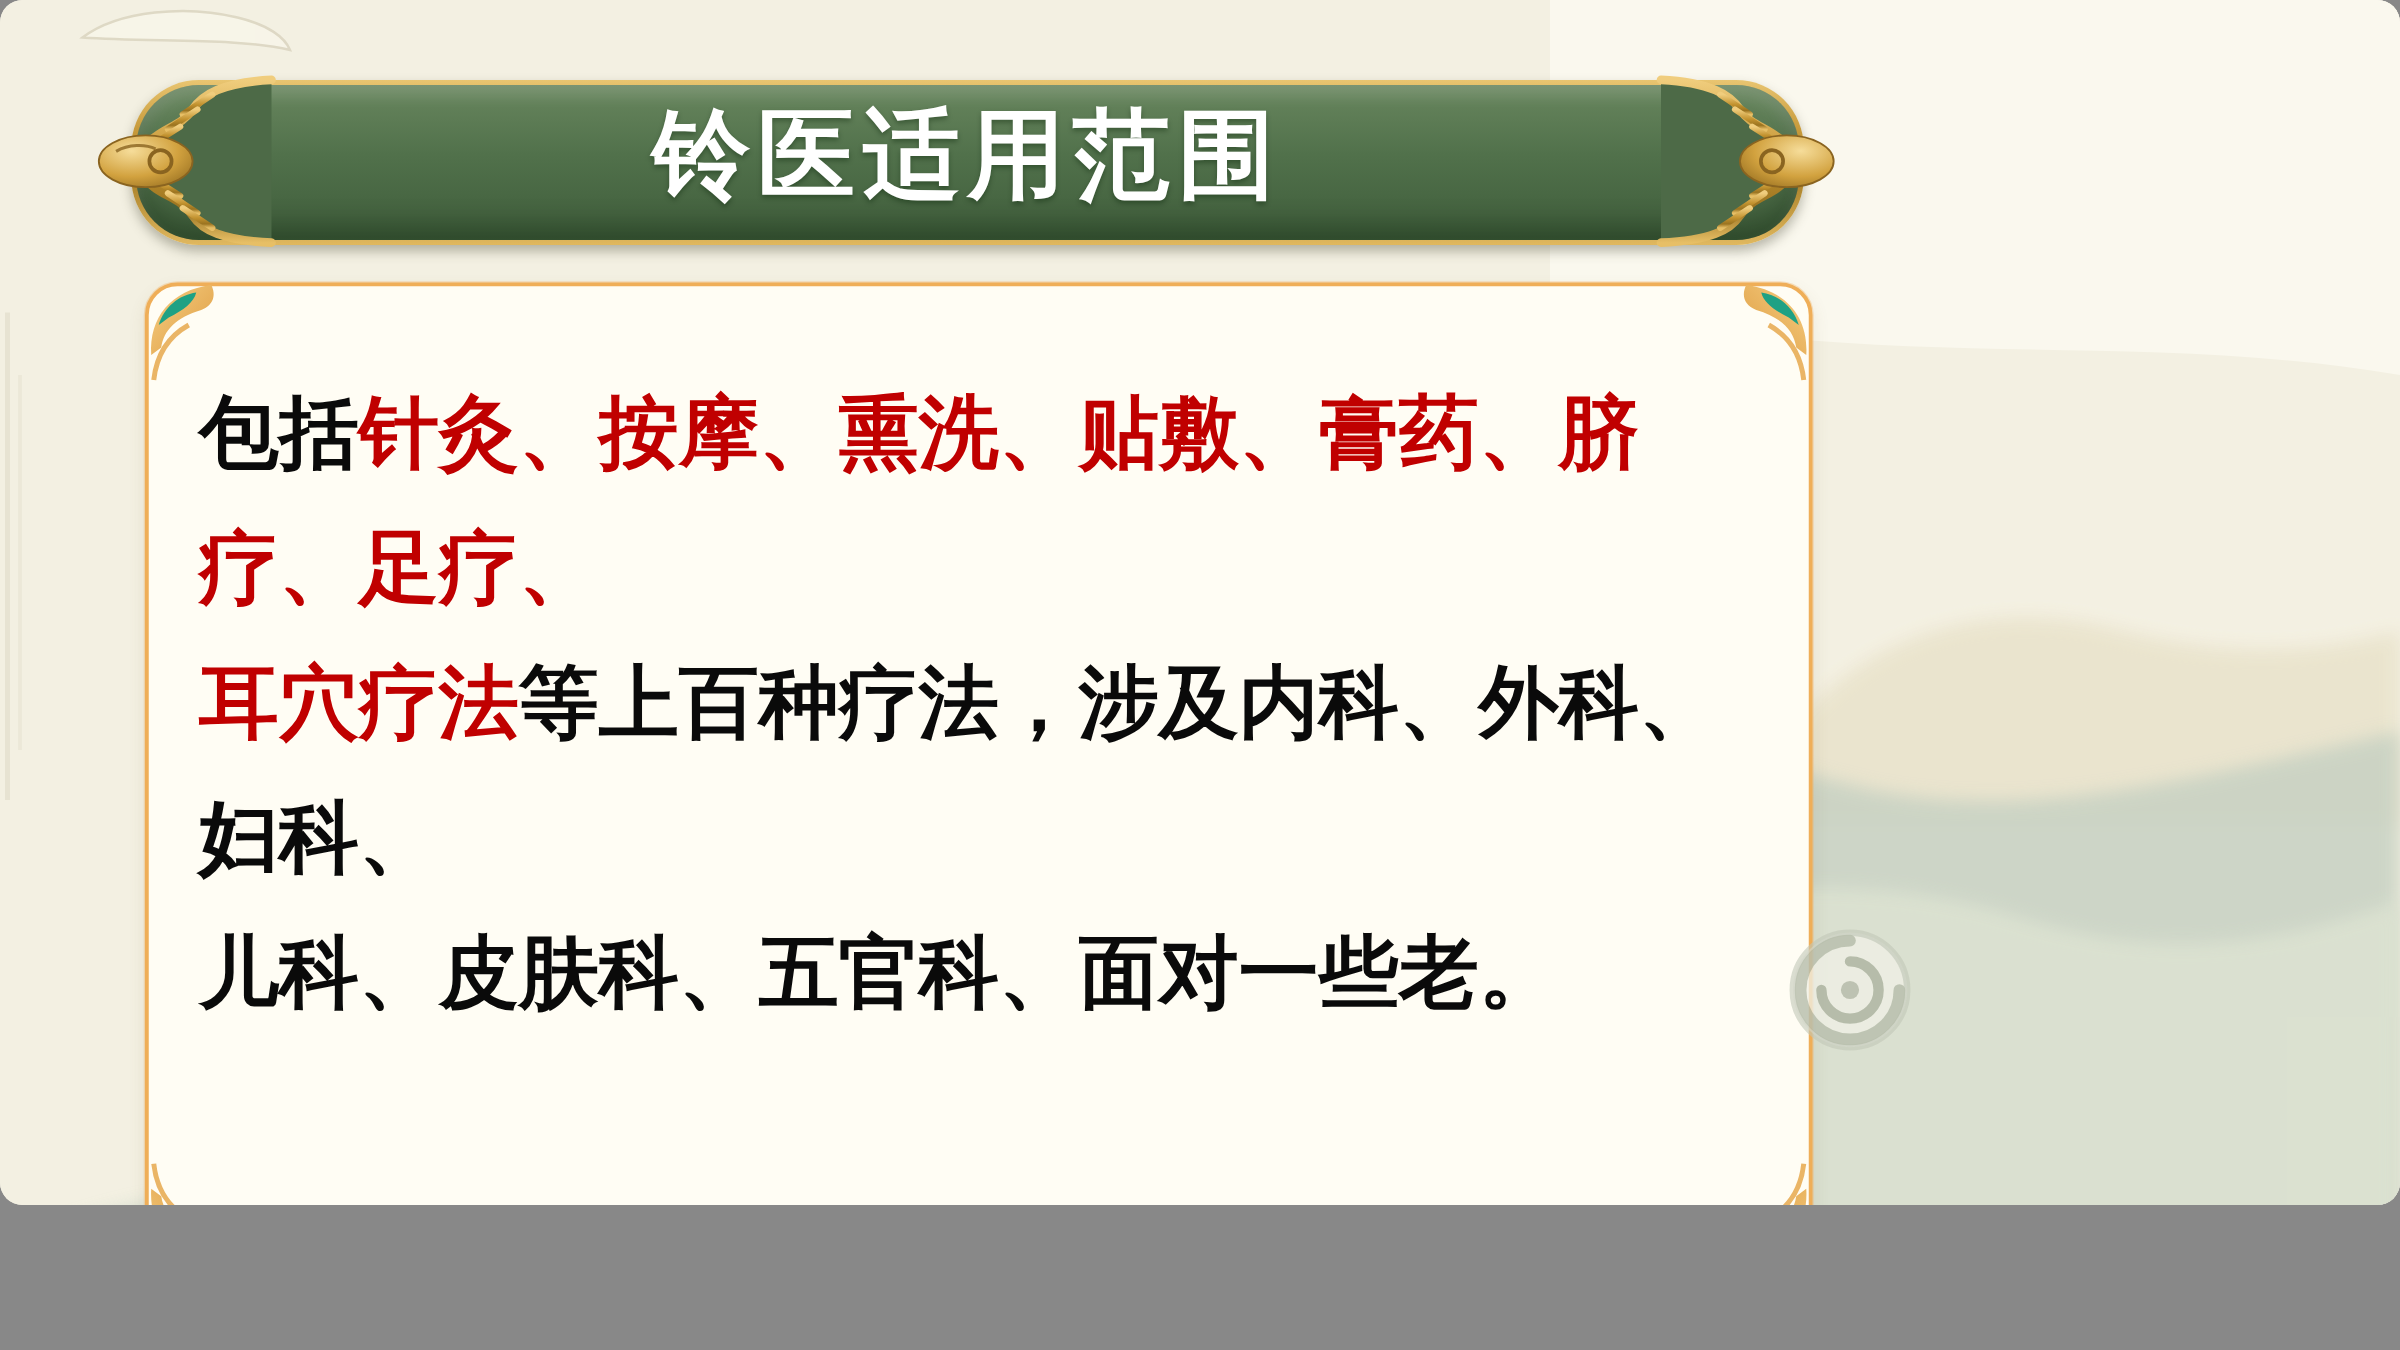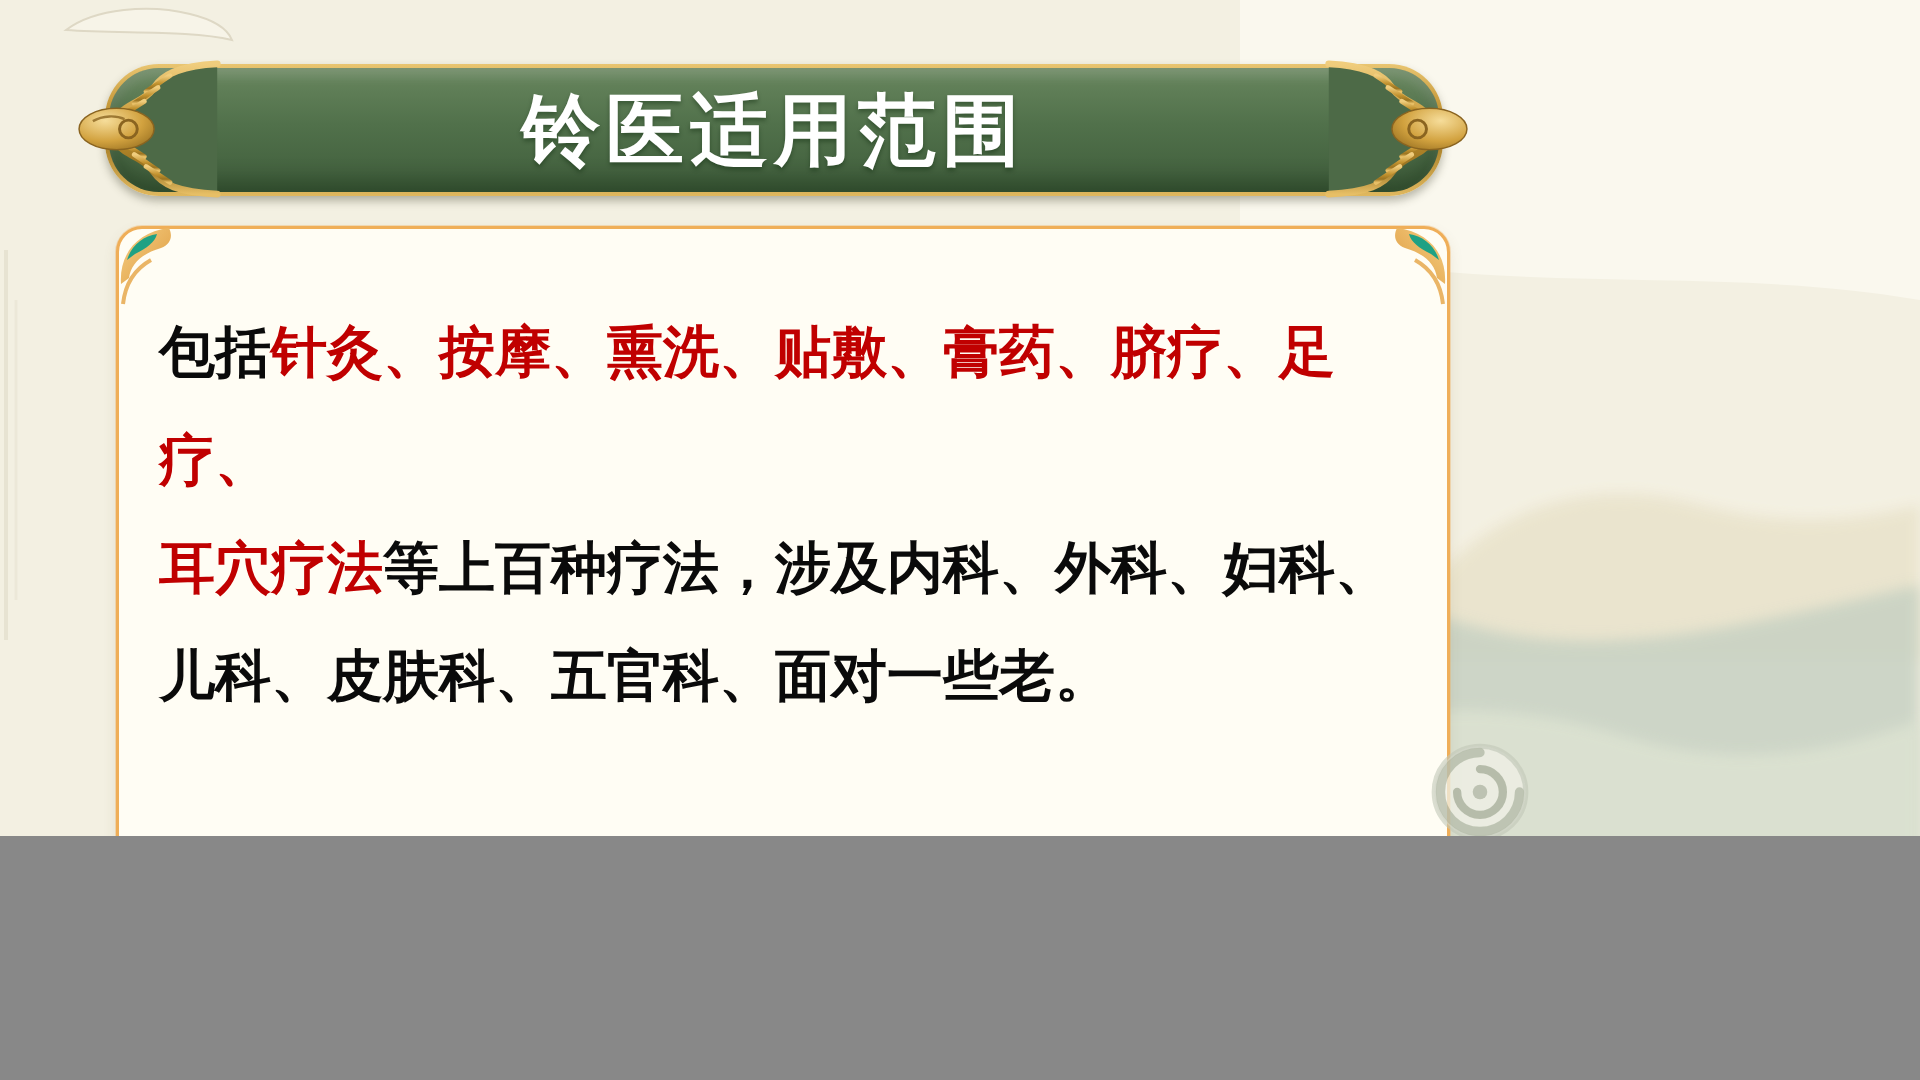--- a/index.html
+++ b/index.html
@@ -4,23 +4,24 @@
 <style>
   :root{
     --banner-green-top:#68865e; --banner-green-bottom:#3f5d3b;
     --gold:#c79a3b; --gold-light:#ecc878;
     --box-border:#efae58; --box-background:#fffdf4;
     --text-black:#0a0a0a; --text-red:#c00000; --title-white:#ffffff;
     --page-bg:#f3f0e2;
   }
   html,body{margin:0;padding:0;background:#888;}
   .slide{
-    position:relative; width:1920px; height:836px; overflow:hidden;
+    position:relative; width:1920px; height:964px; overflow:hidden;
     background:var(--page-bg);
-    font-family:Liberation Sans, sans-serif;
+    font-family:Liberation Mono, monospace;
+    border-radius:18px;
   }
   .bg{position:absolute; inset:0; width:1920px; height:1080px;}
   
   .banner-bar{
     position:absolute; left:105px; top:64px; width:1338px; height:132px;
     border-radius:54px; padding:4px; box-sizing:border-box;
     background:linear-gradient(180deg,#e9c571 0%,#c79a3b 30%,#a87f28 60%,#e0b85f 100%);
     box-shadow:0 5px 9px rgba(60,60,40,.35);
   }
   .banner-green{
@@ -40,21 +41,21 @@
   
   .content-box{
     position:absolute; left:116px; top:226px; width:1334px; height:783px;
     box-sizing:border-box; border:3px solid var(--box-border); border-radius:26px;
     background:var(--box-background);
     box-shadow:0 0 0 1px rgba(240,176,92,.35), 0 6px 14px rgba(120,100,60,.12);
     padding:69px 10px 0 40px;
   }
   .para{
     margin:0; white-space:pre-line;
-    font-size:56px; line-height:108px; font-weight:700;
+    font-size:64px; line-height:108px; font-weight:700;
     color:var(--text-black); letter-spacing:0;
   }
   .para + .para{margin-top:8px;}
   .para .red{color:var(--text-red);}
   .corner{position:absolute; width:90px; height:90px;}
   .corner.tl{left:-8px; top:-9px;}
   .corner.tr{right:-8px; top:-9px; transform:scaleX(-1);}
   .corner.bl{left:-8px; bottom:-9px; transform:scaleY(-1);}
   .corner.br{right:-8px; bottom:-9px; transform:scale(-1,-1);}
   .seal{position:absolute; left:1428px; top:738px; width:104px; height:108px; opacity:.85;}

